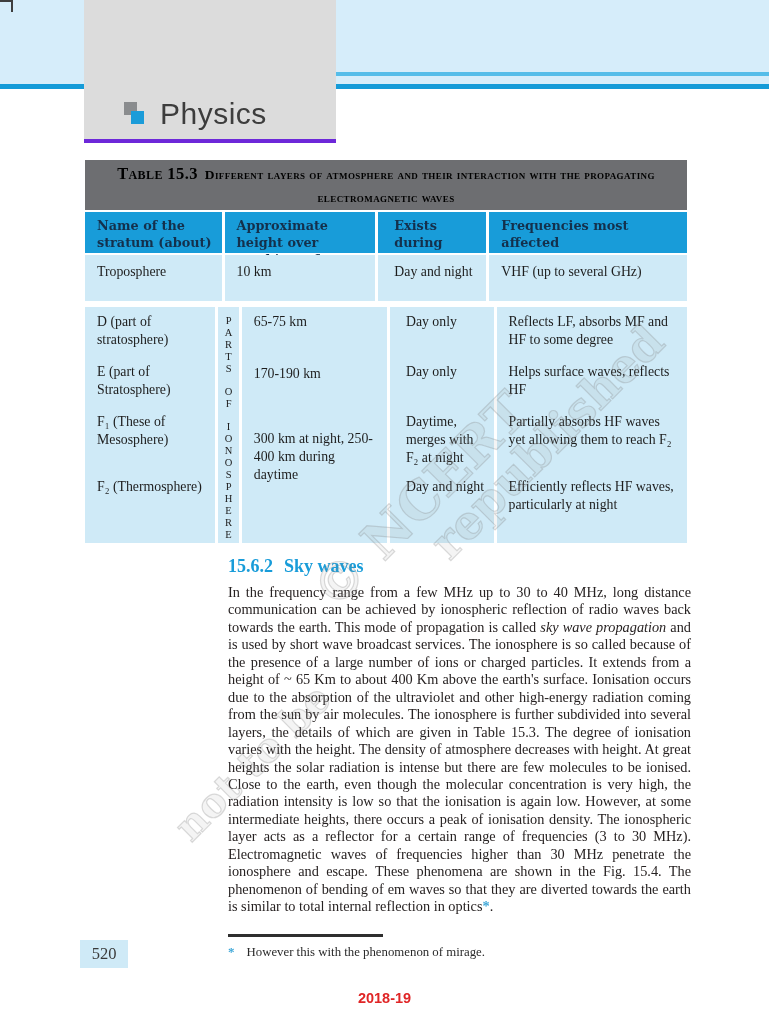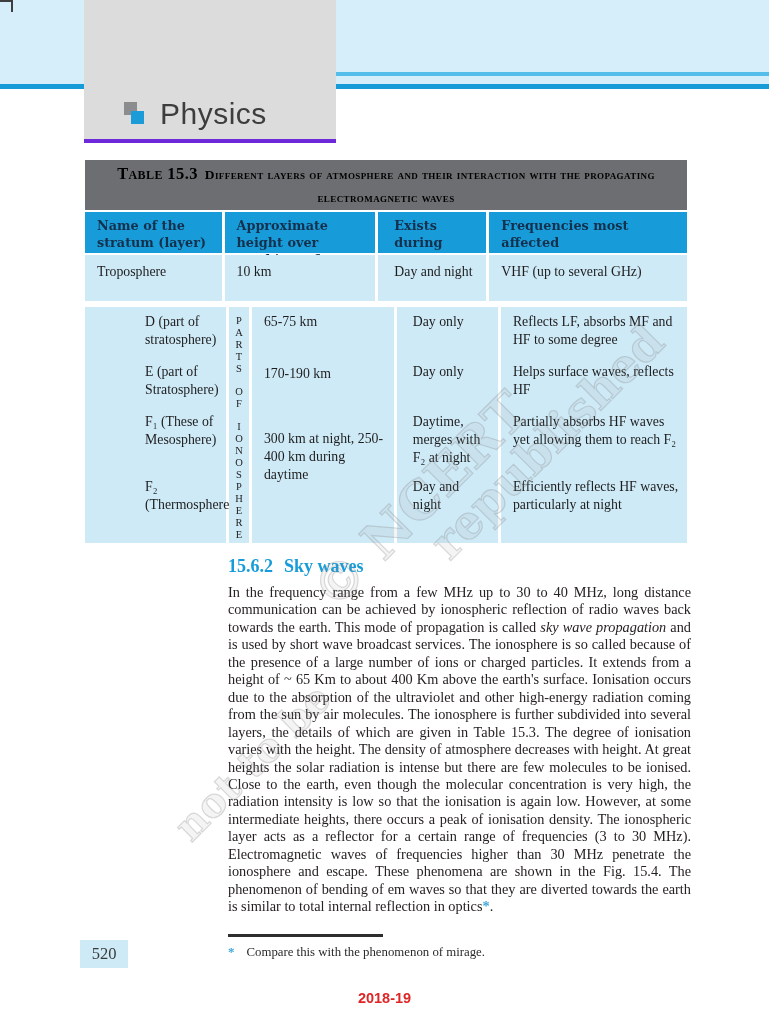--- a/index.html
+++ b/index.html
@@ -37,21 +37,21 @@
   }
   .table-title .tnum { font-size:16.5px; font-weight:bold; margin-right:7px; white-space:nowrap; }
   .row { display:flex; column-gap:3px; margin-bottom:2px; }
   .hcell {
     background:#189cd9; color:#14304c; font-weight:bold;
     font-family:"DejaVu Serif","Liberation Serif",serif;
     font-size:12.8px; line-height:1.32; padding:6px 8px 0 12px; height:41px;
   }
   .cell { background:#cfeaf7; font-size:13.8px; line-height:1.3; color:#1d1d1d; }
   .w1 { width:142px; } .w2 { width:157px; } .w3 { width:112px; } .w4 { width:206px; }
-  .wn { width:141px;padding-left:48px; } .wv { width:22px; }
+  .wn { width:141px; } .wv { width:22px; }
   .brow .cell { min-height:46px; padding:8px 8px 0 12px; }
   .brow { margin-bottom:6px; }
   .pad-exists { padding-left:16px !important; }
 
   .trow { margin-bottom:0; }
   .trow .cell { height:236px; }
   .sub { padding:6px 8px 0 12px; }
   .h1 { height:50px; } .h2 { height:48px; } .h3 { height:65px; } .h4 { height:73px; }
   .h3, .h4 { padding-top:8px; }
   .vertcol { padding-top:8px; text-align:center; }
@@ -120,21 +120,21 @@
 
   <div class="table-wrap">
 
     <div class="table-title">
       <div>
         <span class="tnum">Table 15.3</span><span>Different layers of atmosphere and their interaction with the propagating electromagnetic waves</span>
       </div>
     </div>
 
     <div class="row hrow">
-      <div class="hcell w1">Name of the stratum (layer)</div>
+      <div class="hcell w1">Name of the stratum (about)</div>
       <div class="hcell w2">Approximate height over earth's surface</div>
       <div class="hcell w3 pad-exists">Exists during</div>
       <div class="hcell w4">Frequencies most affected</div>
     </div>
 
     <div class="row brow">
       <div class="cell w1">Troposphere</div>
       <div class="cell w2">10 km</div>
       <div class="cell w3 pad-exists">Day and night</div>
       <div class="cell w4">VHF (up to several GHz)</div>
@@ -175,21 +175,21 @@
   <div class="sec-heading">
     <span class="num">15.6.2</span><span>Sky waves</span>
   </div>
 
   <div class="body-para">
     <span>In the frequency range from a few MHz up to 30 to 40 MHz, long distance communication can be achieved by ionospheric reflection of radio waves back towards the earth.  This mode of propagation is called </span><i>sky wave propagation</i><span> and is used by short wave broadcast services. The ionosphere is so called because of the presence of a large number of ions or charged particles. It extends from a height of ~ 65 Km to about 400 Km above the earth's surface. Ionisation occurs due to the absorption of the ultraviolet and other high-energy radiation coming from the sun by air molecules. The ionosphere is further subdivided into several layers, the details of which are given in Table 15.3. The degree of ionisation varies with the height. The density of atmosphere decreases with height. At great heights the solar radiation is intense but there are few molecules to be ionised. Close to the earth, even though the molecular concentration is very high, the radiation intensity is low so that the ionisation is again low. However, at some intermediate heights, there occurs a peak of ionisation density. The ionospheric layer acts as a reflector for a certain range of frequencies (3 to 30 MHz). Electromagnetic waves of frequencies higher than 30 MHz penetrate the ionosphere and escape. These phenomena are shown in the Fig. 15.4. The phenomenon of bending of em waves so that they are diverted towards the earth is similar to total internal reflection in optics</span><span class="star">*</span><span>.</span>
   </div>
 
   <div class="foot-rule"></div>
   <div class="footnote">
-    <span class="star">*</span><span>Compare this with the phenomenon of mirage.</span>
+    <span class="star">*</span><span>However this with the phenomenon of mirage.</span>
   </div>
 
   <div class="page-badge">520</div>
   <div class="year">2018-19</div>
 
   <div class="wm wm-ncert">© NCERT</div>
   <div class="wm wm-repub">republished</div>
   <div class="wm wm-notto">not to be</div>
 
 </div>

